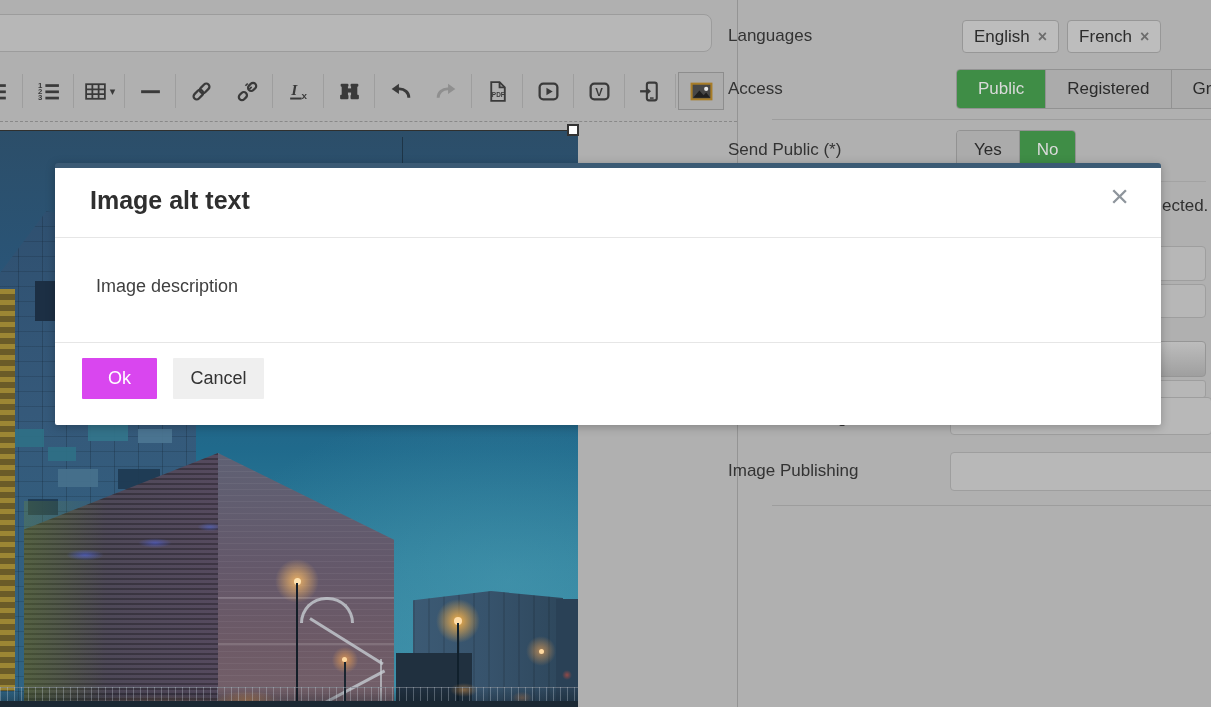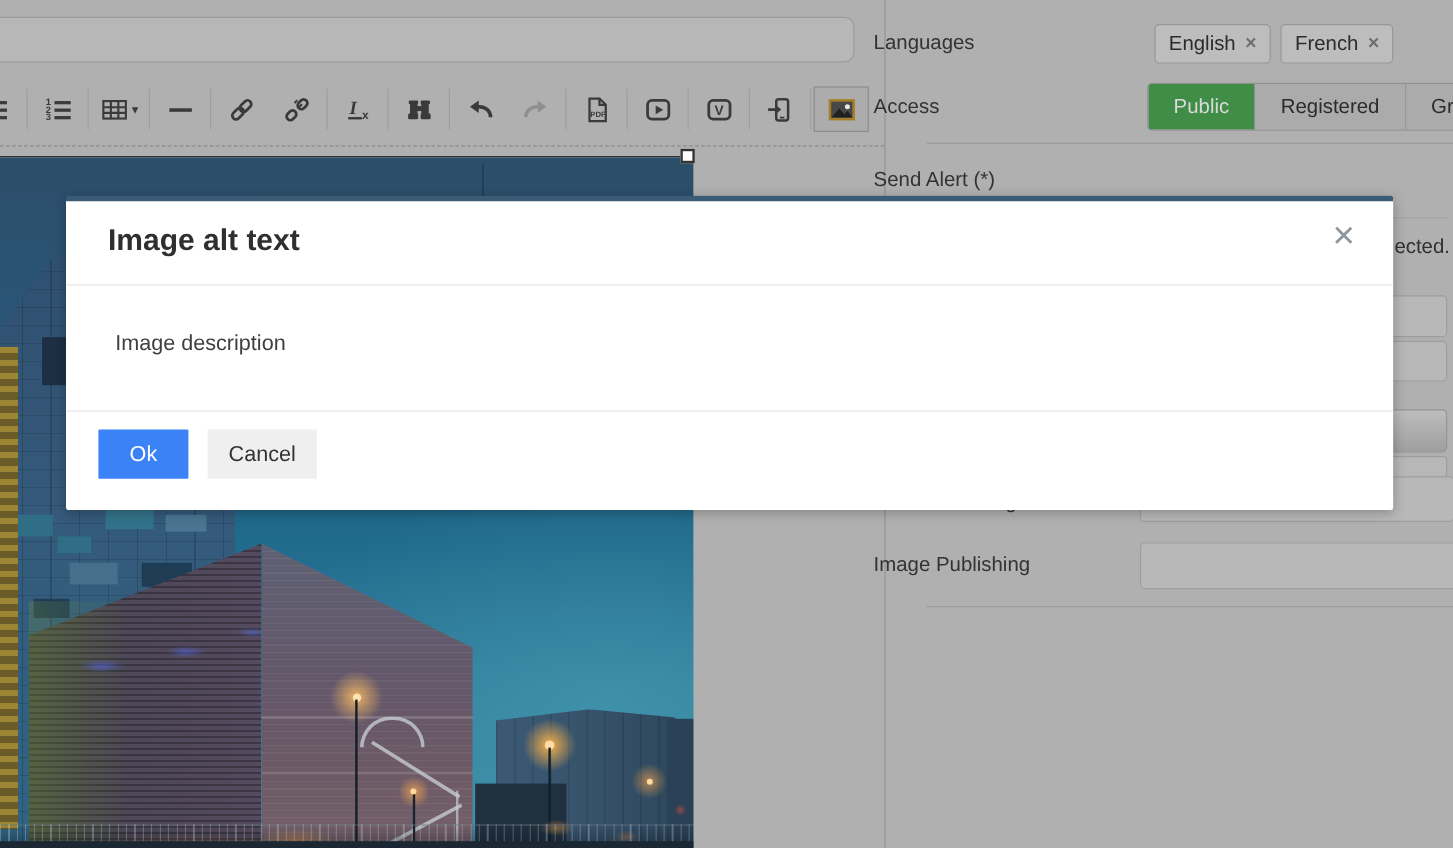--- a/index.html
+++ b/index.html
@@ -147,21 +147,21 @@
   .m-close{right:32px;top:12px;font-size:32px;color:#8e959c;line-height:1;cursor:default;
     background:none;border:none;padding:0;font-family:"Liberation Sans",sans-serif;}
   .m-div{left:0;width:1106px;height:1px;background:#e6e6e6;}
   .m-div1{top:69px;} .m-div2{top:174px;}
   .m-label{left:41px;top:108px;font-size:18px;color:#3f3f3f;}
   .m-input{left:252px;top:100px;width:808px;height:44px;border:1px solid #c9c9c9;
     box-sizing:border-box;font-size:18px;color:#383838;padding:0 10px;outline:none;
     font-family:"Liberation Sans",sans-serif;background:#fff;}
   .m-btn{position:absolute;top:190px;height:41px;border:none;font-size:18px;
     font-family:"Liberation Sans",sans-serif;cursor:default;border-radius:1px;}
-  .m-ok{left:27px;width:75px;background:#3b82f6;color:#fff;}
+  .m-ok{left:27px;width:75px;background:#d946ef;color:#fff;}
   .m-cancel{left:118px;width:91px;background:#efefef;color:#333;}
 </style>
 </head>
 <body>
 
 <div class="stage">
 
   <div class="abs title-box"></div>
 
   <div class="abs toolbar" id="toolbar">
@@ -345,21 +345,25 @@
 
   <div class="p-label lbl-access">Access</div>
   <div class="abs seg-group grp-access" id="grp-access">
       <span class="seg selected">Public</span>
       <span class="seg">Registered</span>
       <span class="seg">Gr</span>
     </div>
 
   <div class="abs p-div div1"></div>
 
-  <div class="p-label lbl-alert">Send Alert (*)</div>
+  <div class="p-label lbl-alert">Send Public (*)</div>
+  <div class="abs seg-group grp-alert" id="grp-alert">
+      <span class="seg">Yes</span>
+      <span class="seg selected">No</span>
+    </div>
 
   <div class="abs clipped-text">ected.</div>
   <div class="abs edge-line"></div>
   <div class="abs side-bar bar1"></div>
   <div class="abs side-bar bar2"></div>
   <div class="abs side-bar bar3"></div>
   <div class="abs side-bar bar4"></div>
 
   <div class="p-label lbl-start">Start Publishing</div>
   <input class="p-input inp-start" value="" style="">

